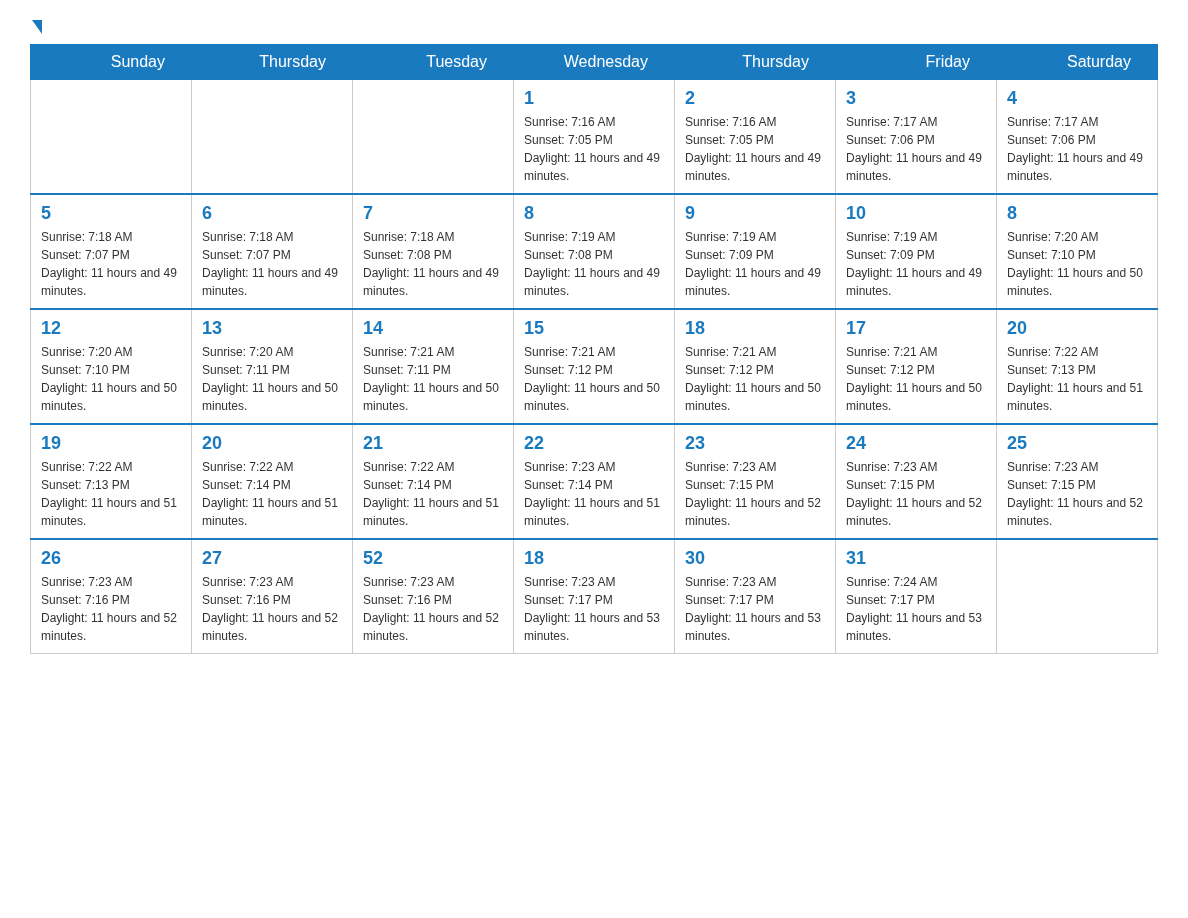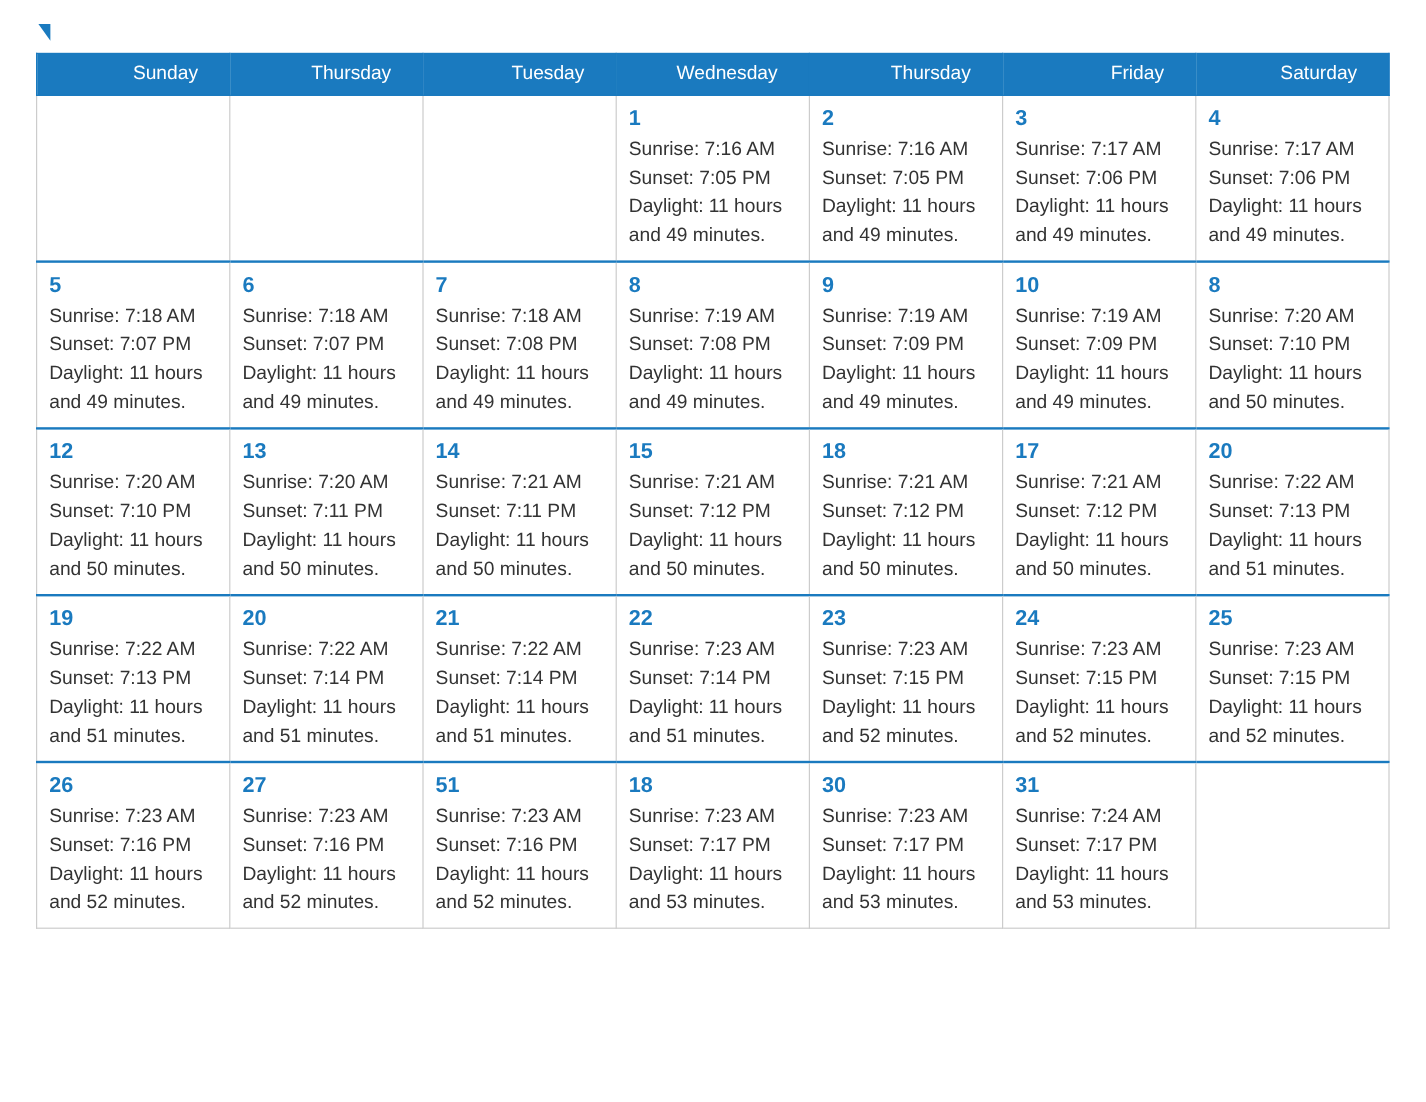--- a/index.html
+++ b/index.html
@@ -83,21 +83,21 @@
       min-height: 110px;
       height: 110px;
     }
     .day-number {
       font-size: 18px;
       color: #1a7abf;
       font-weight: bold;
       margin-bottom: 4px;
     }
     .day-info {
-      font-size: 16px;
+      font-size: 12px;
       color: #333;
       line-height: 1.5;
     }
     .empty-cell {
       background: #fff;
     }
     .row-divider td {
       border-top: 2px solid #1a7abf;
     }
   </style>
@@ -247,21 +247,21 @@
       <tr class="row-divider">
         <td>
           <div class="day-number">26</div>
           <div class="day-info">Sunrise: 7:23 AM<br>Sunset: 7:16 PM<br>Daylight: 11 hours and 52 minutes.</div>
         </td>
         <td>
           <div class="day-number">27</div>
           <div class="day-info">Sunrise: 7:23 AM<br>Sunset: 7:16 PM<br>Daylight: 11 hours and 52 minutes.</div>
         </td>
         <td>
-          <div class="day-number">51</div>
+          <div class="day-number">52</div>
           <div class="day-info">Sunrise: 7:23 AM<br>Sunset: 7:16 PM<br>Daylight: 11 hours and 52 minutes.</div>
         </td>
         <td>
           <div class="day-number">18</div>
           <div class="day-info">Sunrise: 7:23 AM<br>Sunset: 7:17 PM<br>Daylight: 11 hours and 53 minutes.</div>
         </td>
         <td>
           <div class="day-number">30</div>
           <div class="day-info">Sunrise: 7:23 AM<br>Sunset: 7:17 PM<br>Daylight: 11 hours and 53 minutes.</div>
         </td>

